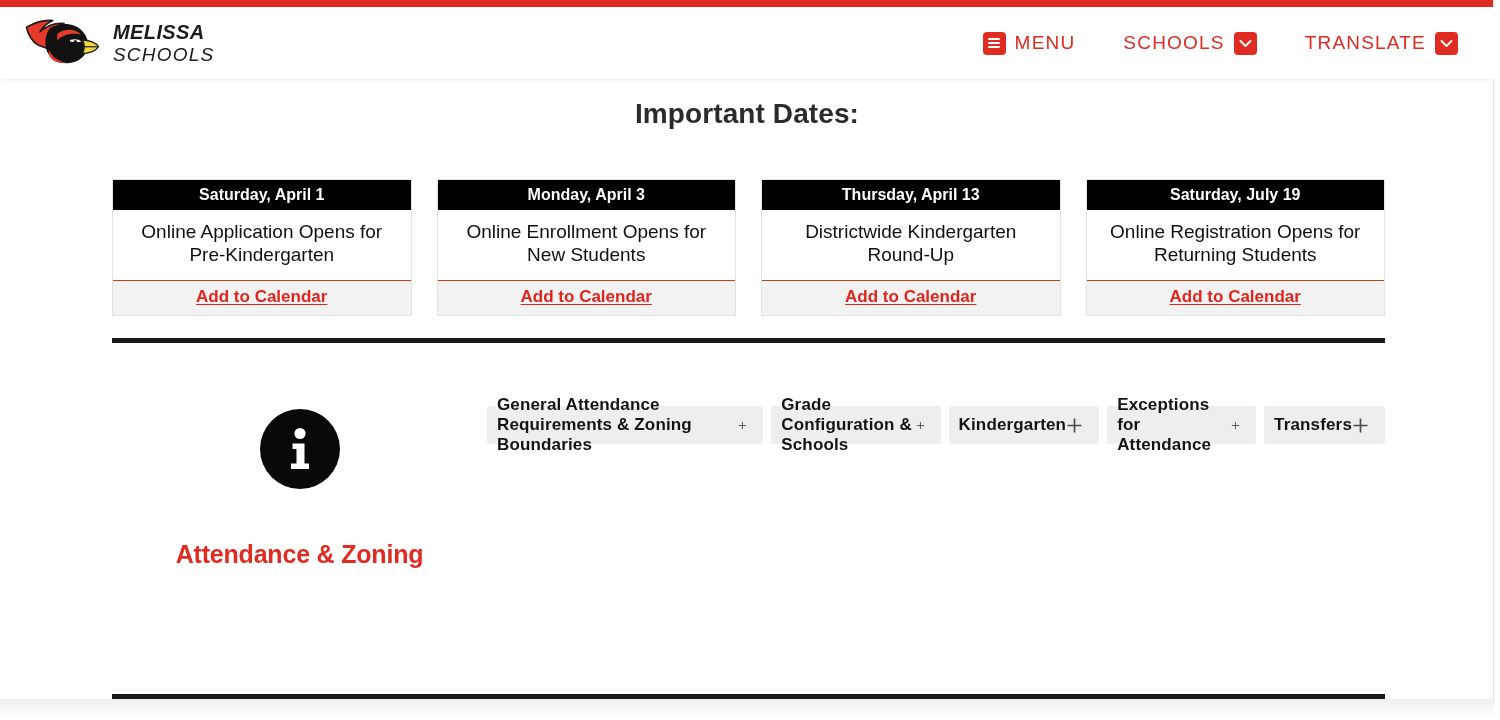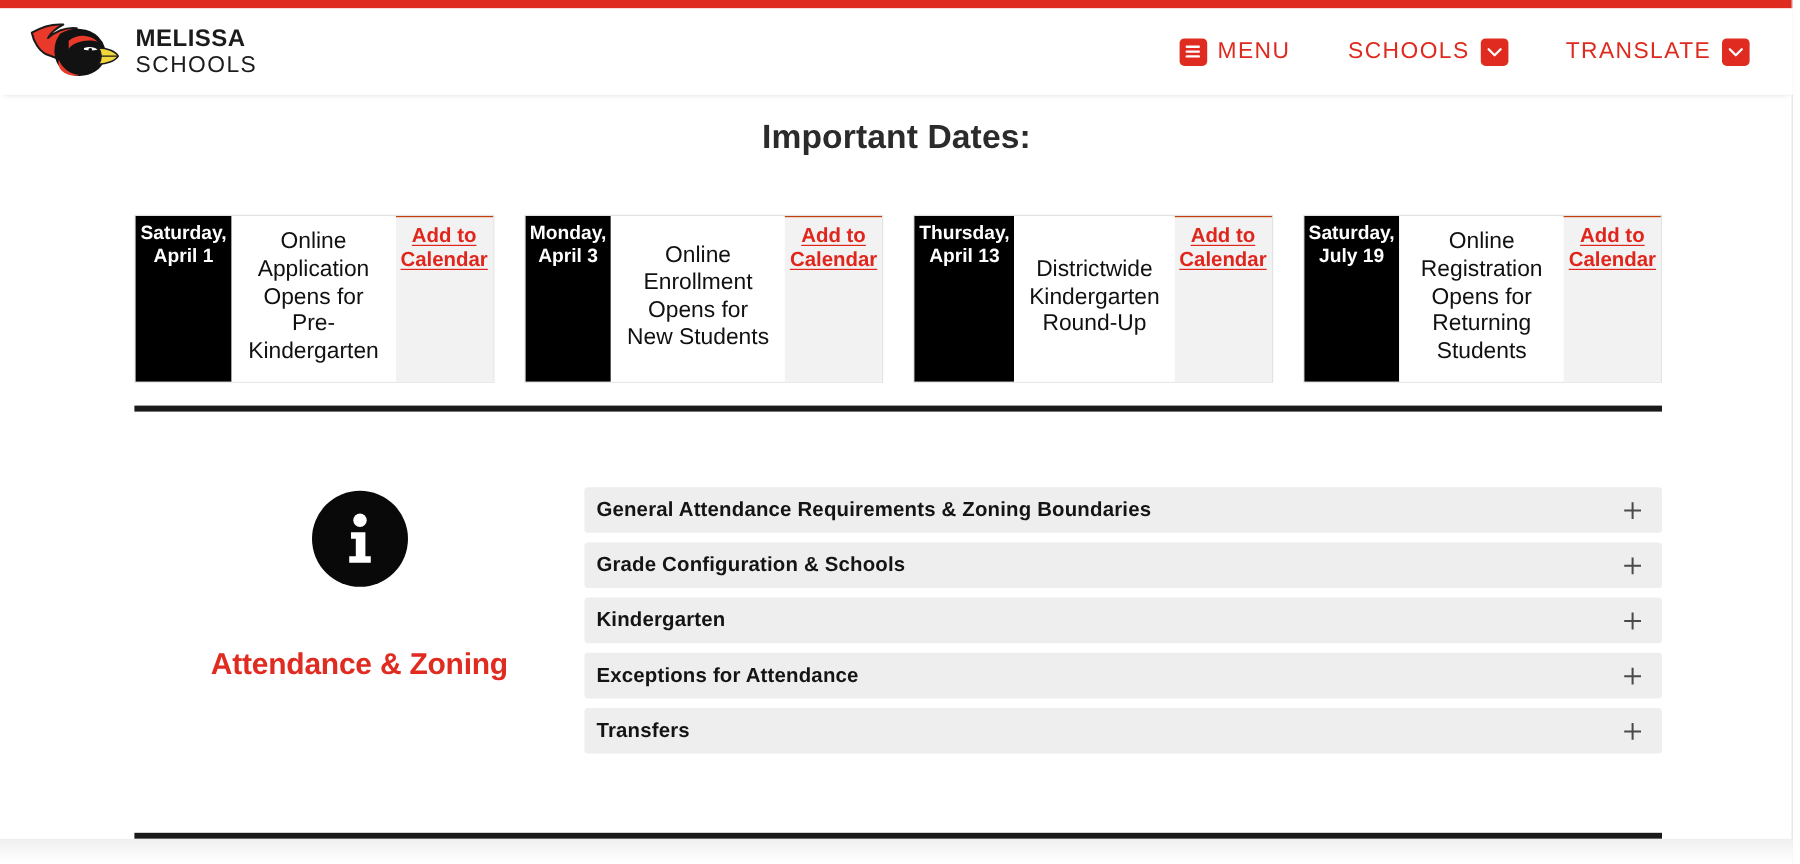--- a/index.html
+++ b/index.html
@@ -47,20 +47,21 @@
     padding: 0 36px 0 22px;
     box-shadow: 0 3px 5px -3px rgba(0,0,0,0.13);
     z-index: 5;
   }
   .brand { display: flex; align-items: center; gap: 13px; }
   .logo-mark { width: 78px; height: 56px; display: block; }
   .brand-text {
     display: flex; flex-direction: column;
     justify-content: center;
     line-height: 1.0;
+    font-style: italic;
   }
   .brand-line1 {
     font-size: 20px; font-weight: 700; color: #1b1b1b;
     letter-spacing: 0.4px;
   }
   .brand-line2 {
     font-size: 19px; font-weight: 400; color: #1b1b1b;
     letter-spacing: 1.2px; margin-top: 3px;
   }
 
@@ -104,20 +105,21 @@
     top: 179px; left: 112px;
     width: 1273px;
     display: flex;
     gap: 25px;
   }
   .card {
     flex: 1 1 0;
     border: 1px solid #e3e3e3;
     background: #fff;
     display: flex;
+    flex-direction: column;
   }
   .card-head {
     background: #000000;
     color: #ffffff;
     font-size: 16px;
     font-weight: 700;
     text-align: center;
     padding: 5px 4px 6px;
     line-height: 1.2;
   }
@@ -193,21 +195,21 @@
     color: #e02b21;
     font-size: 25px;
     font-weight: 700;
     text-align: center;
     letter-spacing: -0.2px;
   }
 
   .accordion {
     flex: 1 1 auto;
     display: flex;
-    flex-direction: column;
+    flex-direction: row;
     gap: 8px;
     padding-top: 11px;
   }
   .acc-row {
     background: #eeeeee;
     border-radius: 3px;
     height: 38px;
     display: flex;
     align-items: center;
     justify-content: space-between;

